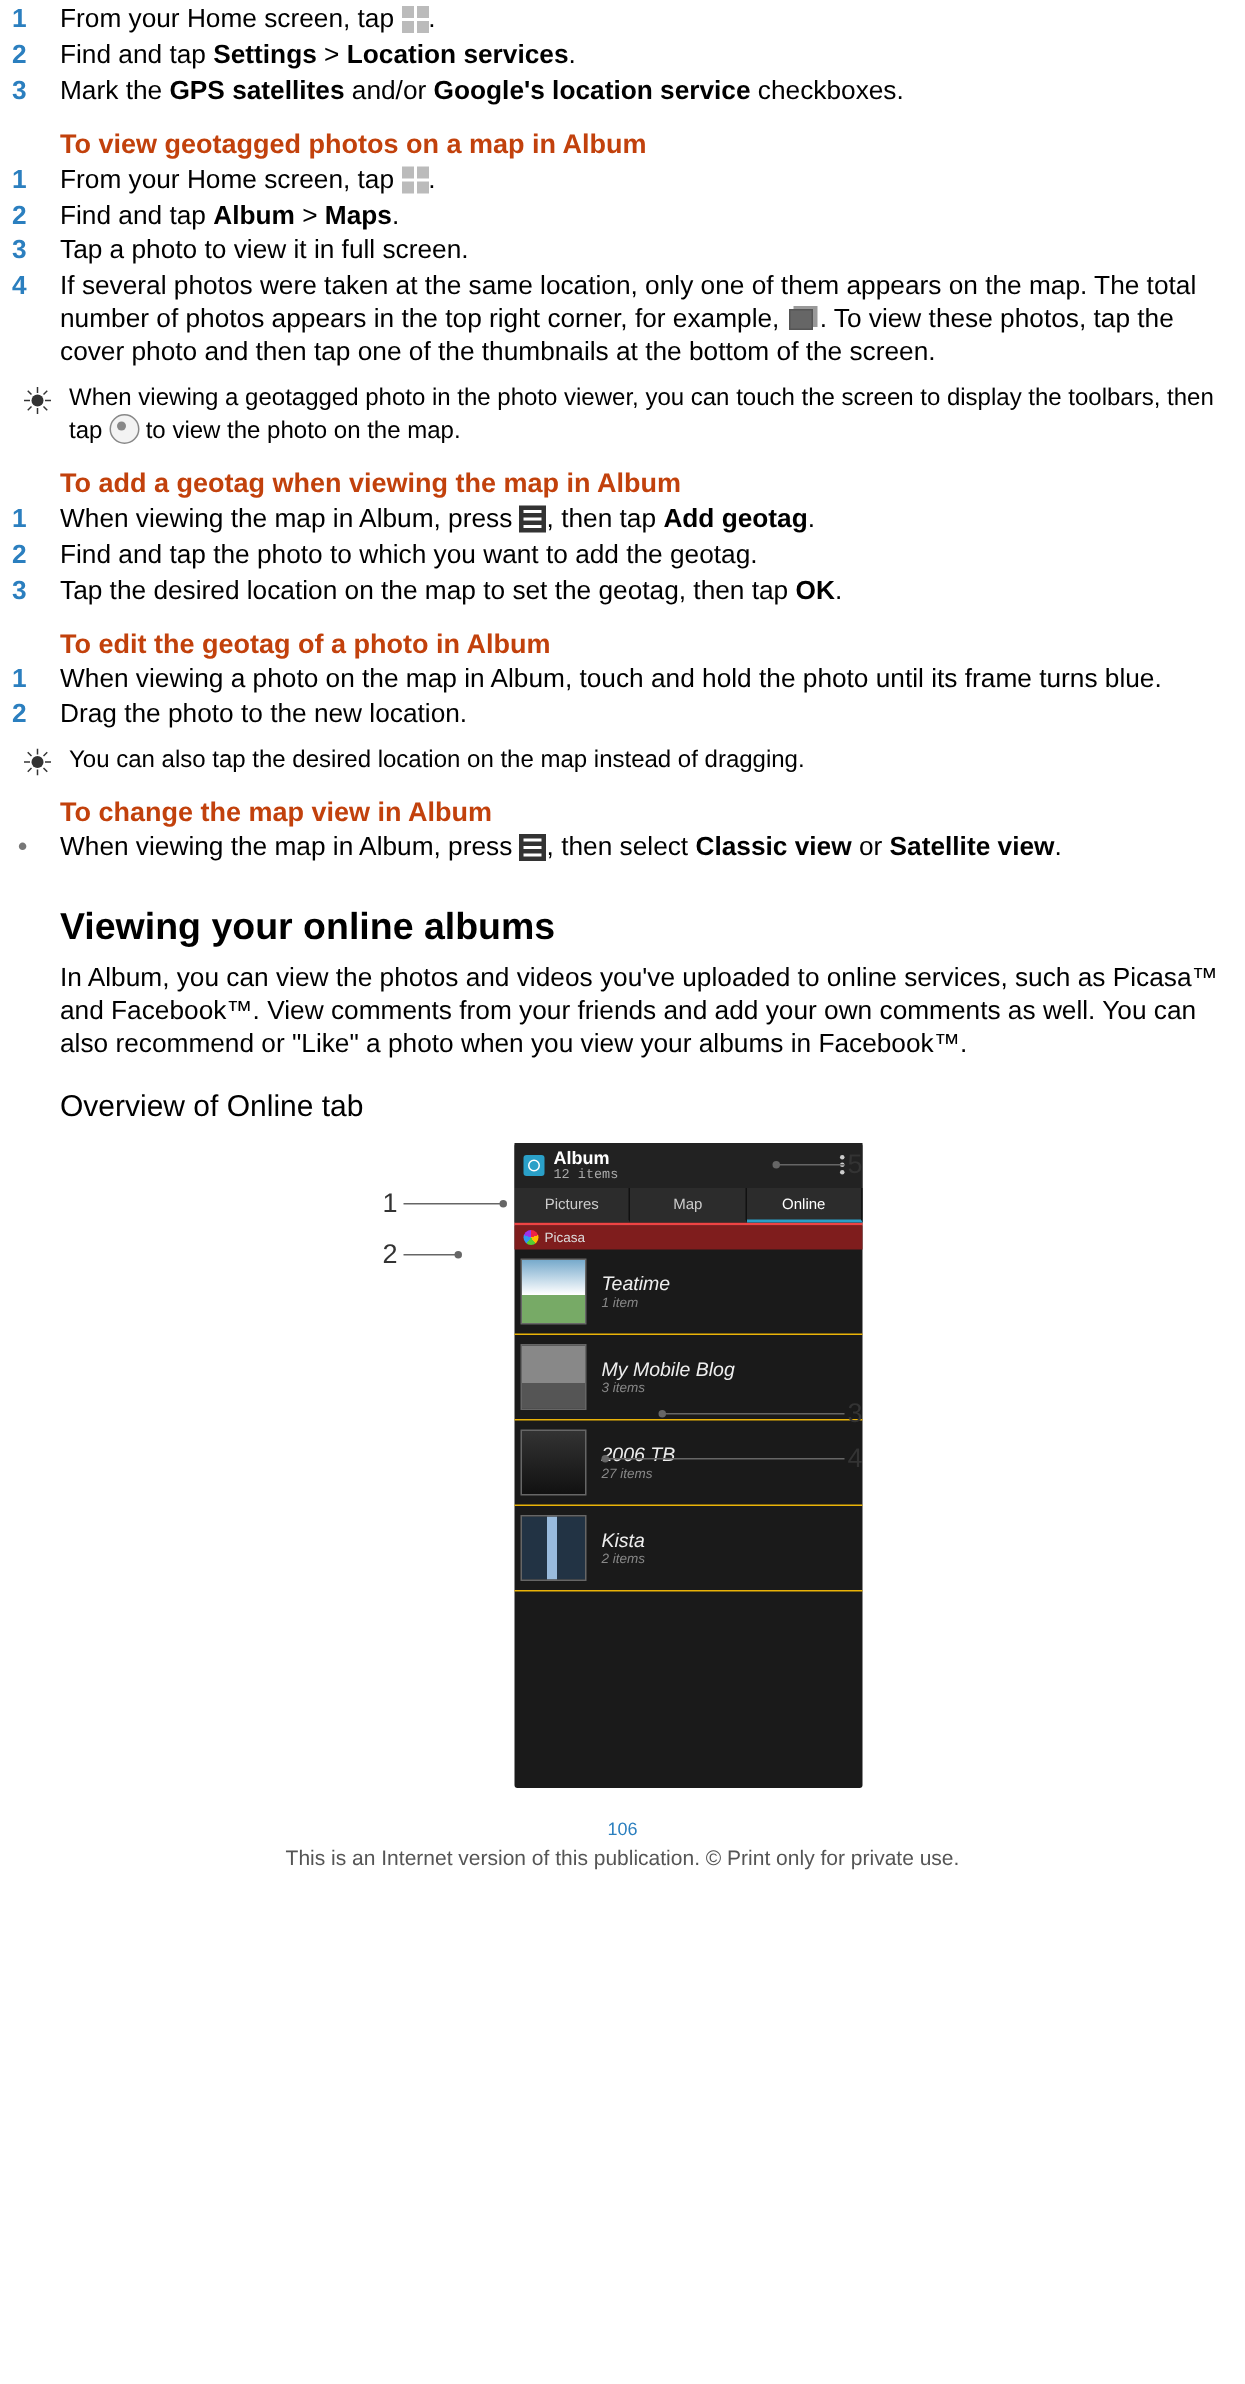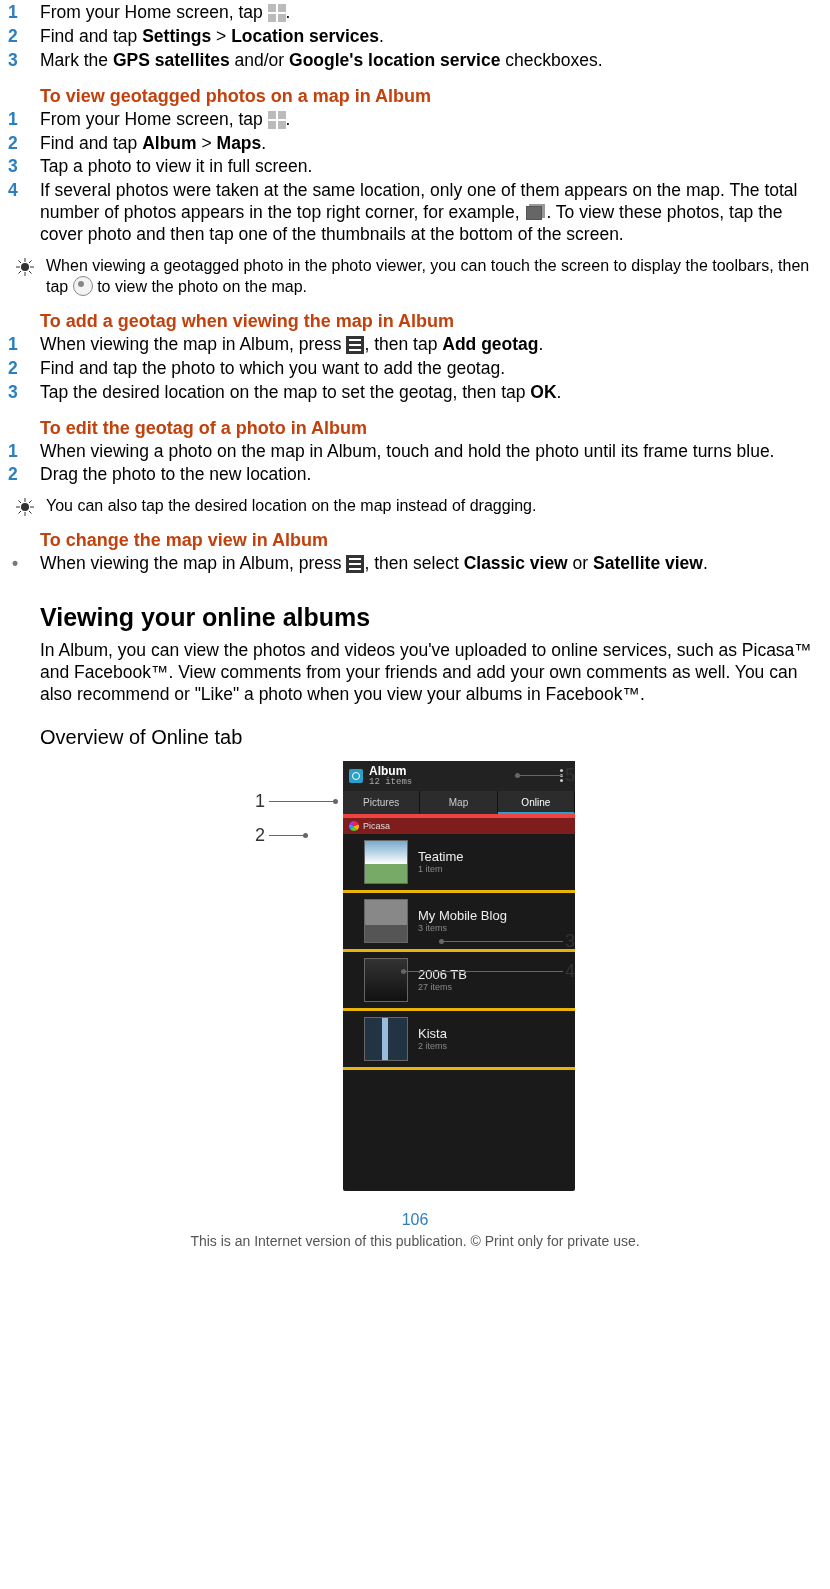--- a/index.html
+++ b/index.html
@@ -199,21 +199,21 @@
   .phone-header .dots {
     margin-left:auto;
     width: 3px; height: 3px; background:#ccc; border-radius:50%;
     box-shadow: 0 5px 0 #ccc, 0 -5px 0 #ccc;
     margin-right:6px;
   }
   .phone-tabs {
     display:flex;
     font-size:10px;
     color:#ccc;
-    border-bottom:4px solid #ef4444;
+    border-bottom:2px solid #ef4444;
   }
   .phone-tabs div {
     flex:1;
     text-align:center;
     padding:6px 0 4px 0;
     background:#2c2c2c;
     border-right:1px solid #111;
     border-bottom:2px solid transparent;
   }
   .phone-tabs div.active {
@@ -227,22 +227,23 @@
   }
   .section-label .picasa-ico{
     width:10px;height:10px;border-radius:50%;
     background: conic-gradient(#e24 0 72deg,#fb0 0 144deg,#5c3 0 216deg,#39e 0 288deg,#93e 0 360deg);
   }
   .phone-list { }
   .phone-item {
     display:flex;
     align-items:center;
     gap:10px;
-    padding:6px 21px;
-    border-bottom:3px solid #eab308;
+    padding:6px 4px;
+    border-bottom:1px solid #eab308;
+    font-style:italic;
   }
   .phone-item .thumb {
     width:42px;height:42px;
     border:1px solid #666;
     background:#444;
     flex:0 0 auto;
     position:relative;
   }
   .thumb.sky { background: linear-gradient(#7ac, #fff 55%, #7a6 55%); }
   .thumb.sun { background: radial-gradient(circle at 60% 60%, #ffd 0 8px, transparent 8px), linear-gradient(#89c,#557); }
@@ -262,21 +263,21 @@
     height:1px;
     background:#666;
   }
   .callout-dot{
     position:absolute;
     width:5px;height:5px;border-radius:50%;background:#666;
   }
   .page-num {
     text-align:center;
     color:#2b7fbf;
-    font-size:16px;
+    font-size:12px;
     margin-top:18px;
   }
   .footer-note {
     text-align:center;
     font-size:14px;
     color:#555;
     margin-top:4px;
   }
 </style>
 </head>

